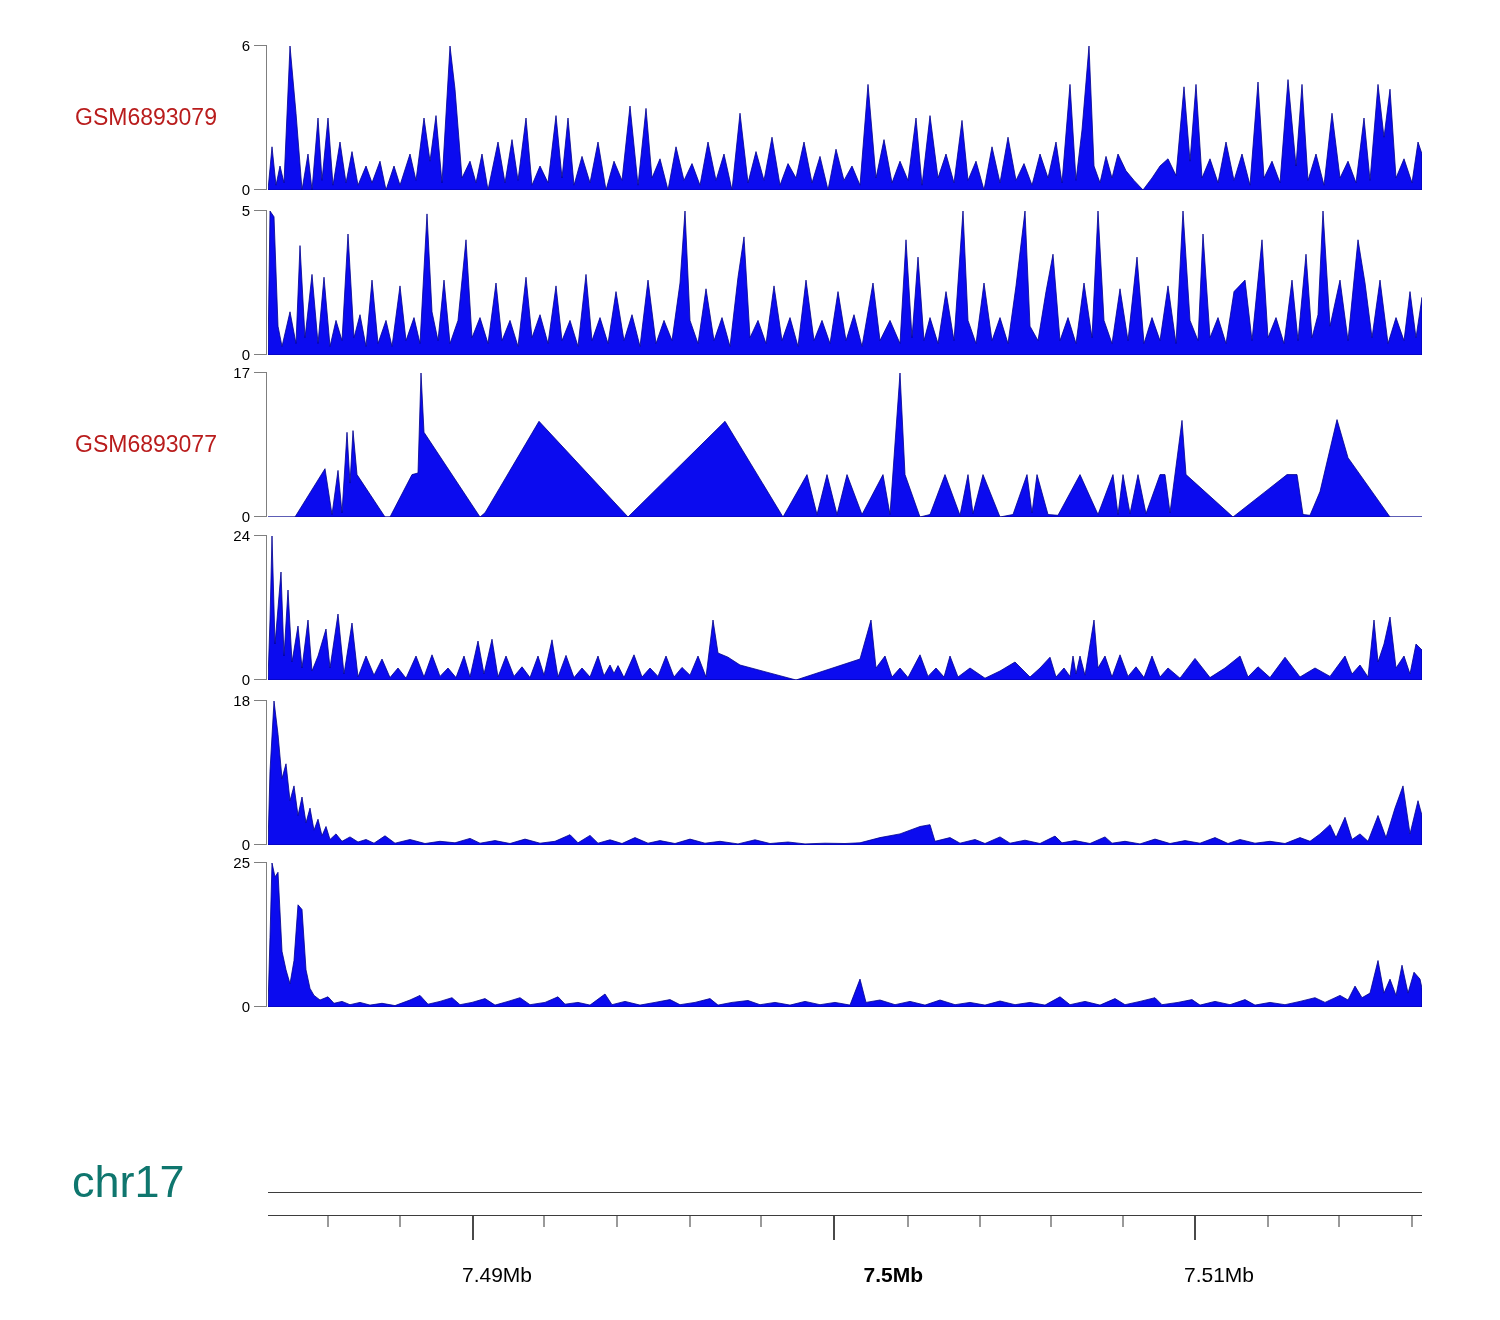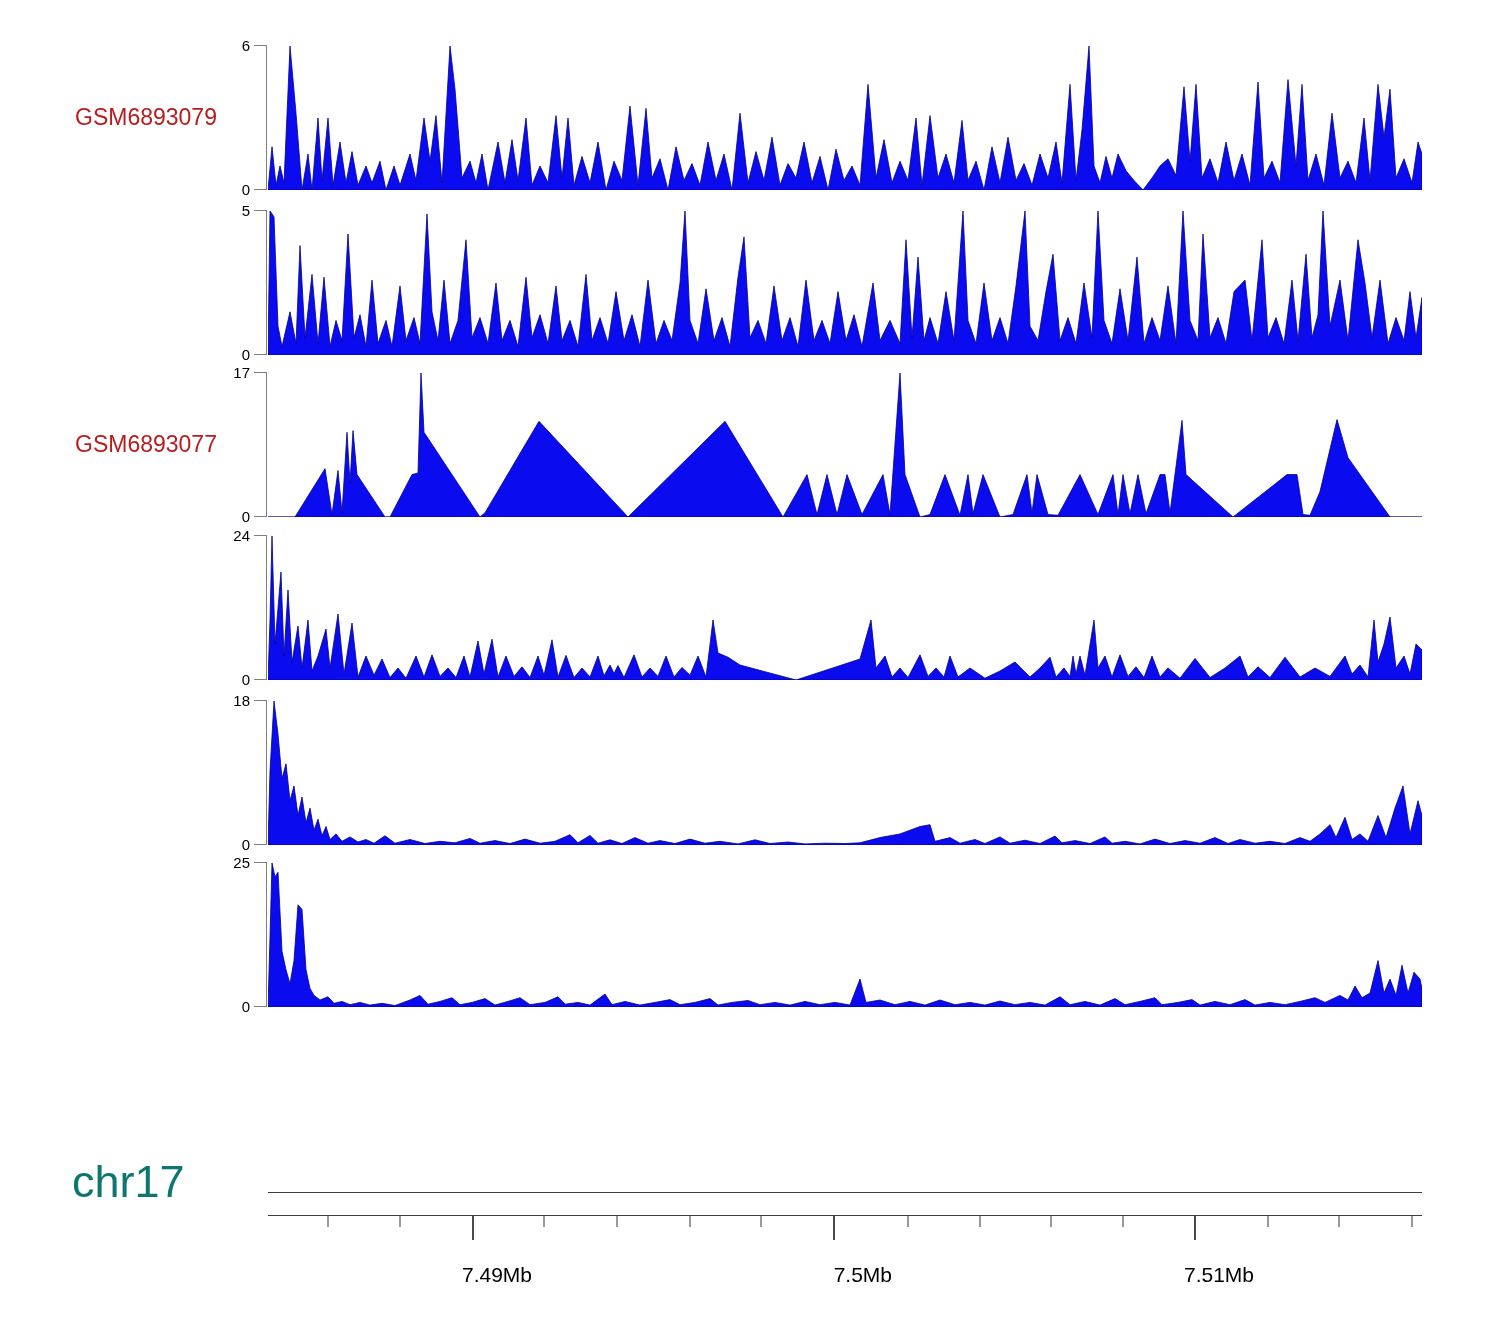--- a/index.html
+++ b/index.html
@@ -94,18 +94,18 @@
         <div class="tick-minor" style="left: 639px;"></div>
         <div class="tick-minor" style="left: 711px;"></div>
         <div class="tick-minor" style="left: 782px;"></div>
         <div class="tick-minor" style="left: 854px;"></div>
         <div class="tick-minor" style="left: 999px;"></div>
         <div class="tick-minor" style="left: 1070px;"></div>
         <div class="tick-minor" style="left: 1143px;"></div>
         <div class="tick-major" style="left: 204px;"></div>
         <div class="tick-label" style="left: 204px;">7.49Mb</div>
         <div class="tick-major" style="left: 565px;"></div>
-        <div class="tick-label" style="left: 564px;">7.5Mb</div>
+        <div class="tick-label" style="left: 595px; font-weight: bold;">7.5Mb</div>
         <div class="tick-major" style="left: 926px;"></div>
         <div class="tick-label" style="left: 926px;">7.51Mb</div>
       </div>
   </div>
 </div>
 
 </body></html>

